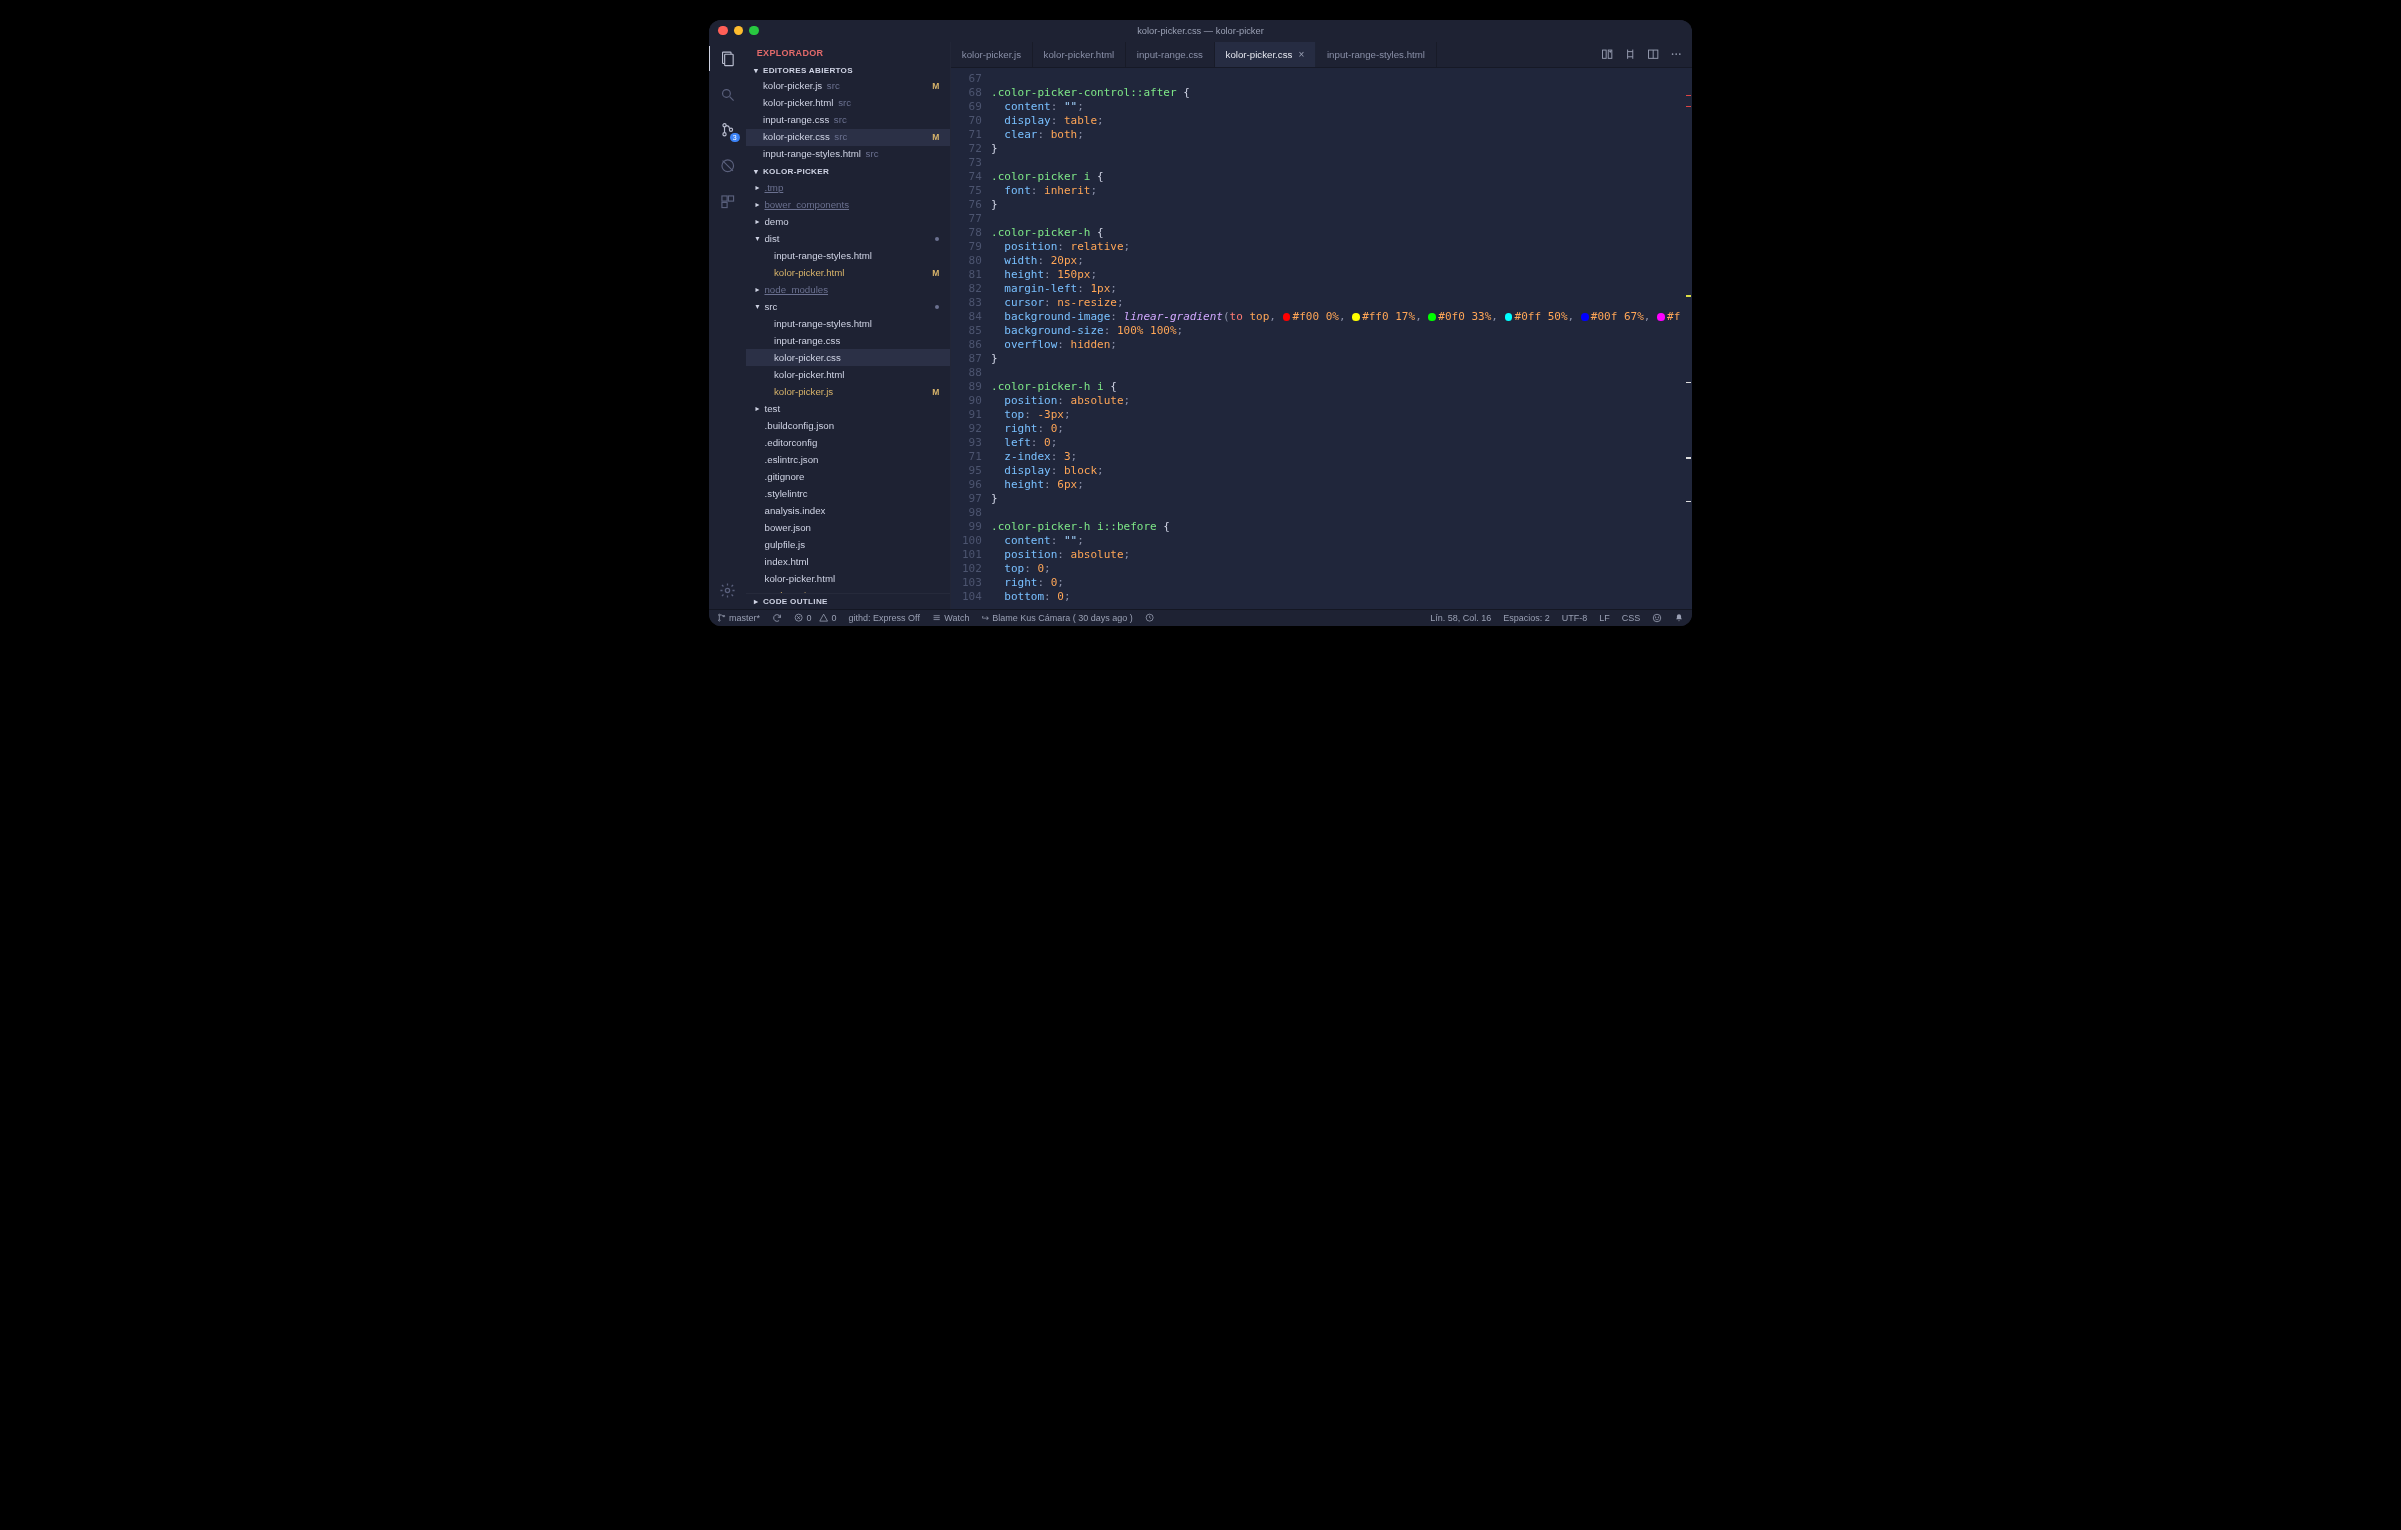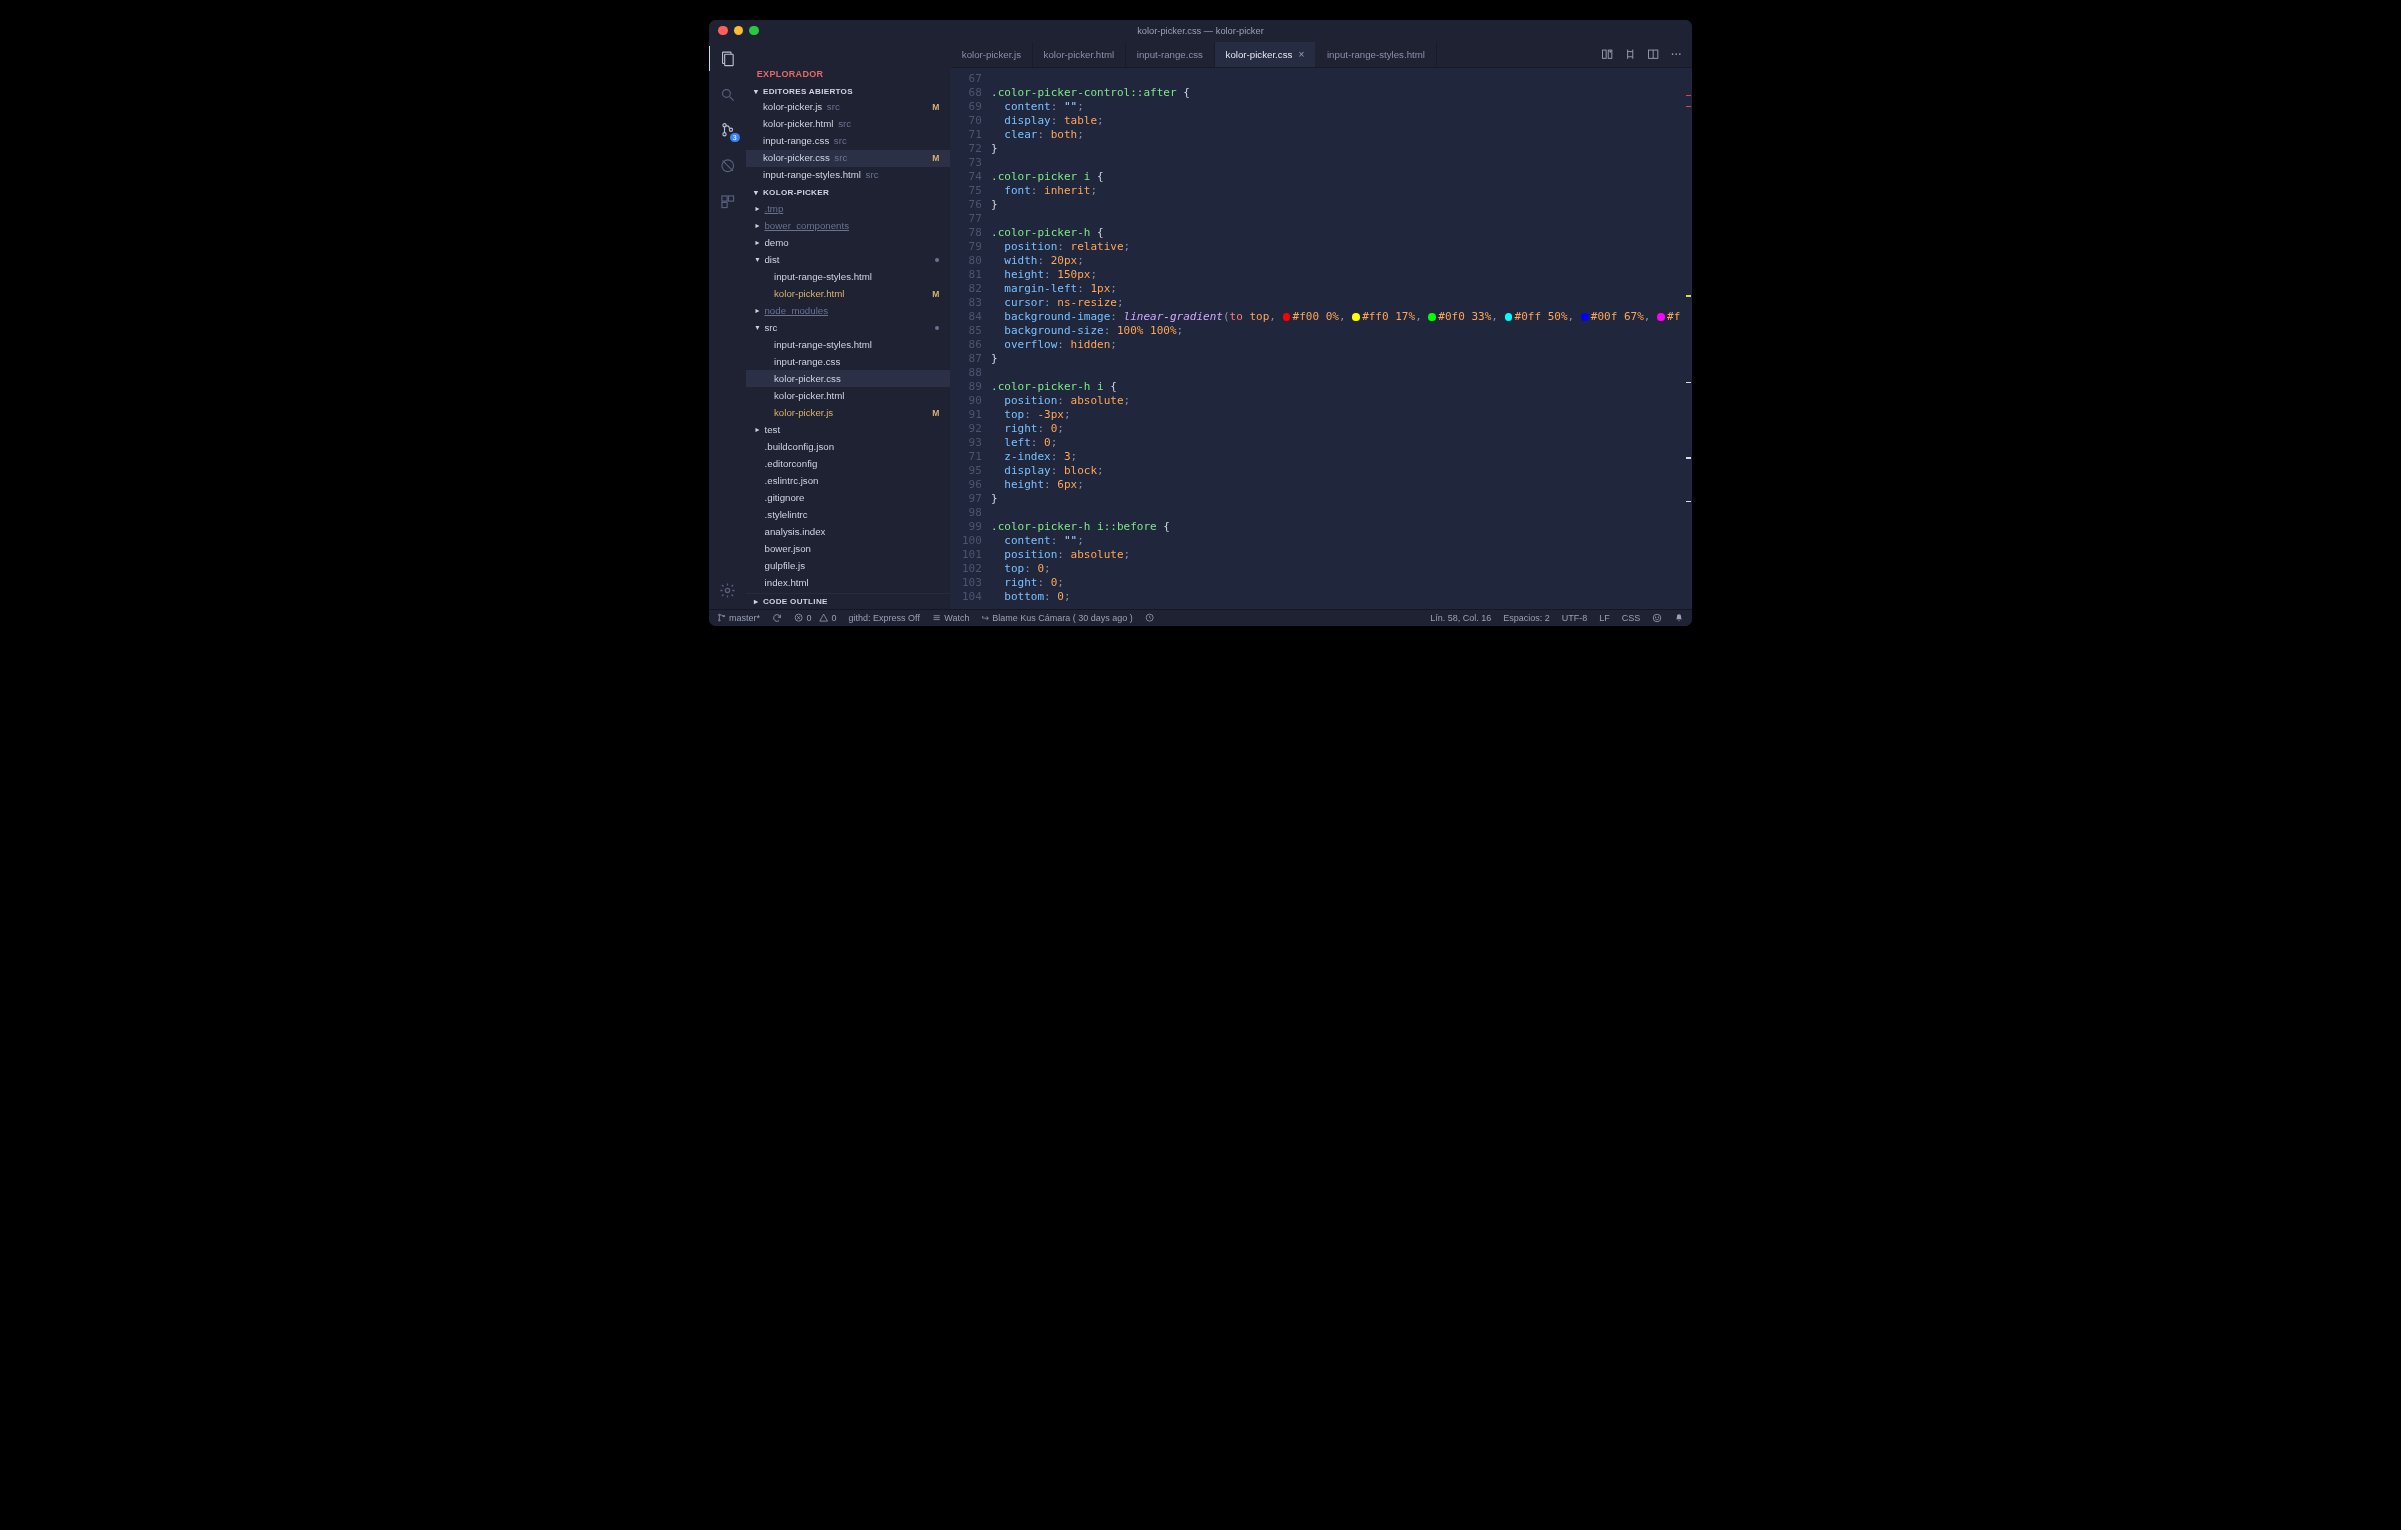--- a/index.html
+++ b/index.html
@@ -1,36 +1,36 @@
 <!DOCTYPE html>
 <html style="font-size:12.4px"><head>
 <meta charset="utf-8">
 <style>
   * { margin: 0; padding: 0; box-sizing: border-box; }
   html, body { width: 100%; height: 100%; background: #000; font-family: -apple-system, BlinkMacSystemFont, "Segoe UI", sans-serif; overflow: hidden; }
   .screen { position: absolute; inset: 0; display: flex; align-items: flex-start; justify-content: center; }
-  .window { width: 983px; height: 606px; margin-top: 20px; background: #1e2233; border-radius: 7px; display: flex; flex-direction: column; overflow: hidden; box-shadow: 0 7.7px 31px rgba(0,0,0,.5); }
+  .window { width: 983px; height: 606px; margin-top: 20px; background: #1e2233; border-radius: 12px; display: flex; flex-direction: column; overflow: hidden; box-shadow: 0 7.7px 31px rgba(0,0,0,.5); }
 
   .titlebar { height: 21.7px; display: flex; align-items: center; position: relative; background: #1e2233; }
   .traffic { display: flex; gap: 6.2px; margin-left: 9.3px; }
   .tl { width: 9.3px; height: 9.3px; border-radius: 50%; }
   .tl.red { background: #ff5f57; }
   .tl.yellow { background: #febc2e; }
   .tl.green { background: #28c840; }
   .titlebar .title { position: absolute; left: 0; right: 0; text-align: center; color: #9aa0b4; font-size: 9.3px; }
 
   .body { flex: 1; display: flex; min-height: 0; }
   .activitybar { width: 37px; background: #1e2233; display: flex; flex-direction: column; align-items: center; padding-top: 6.2px; gap: 14px; }
   .activitybar .act { width: 21.7px; height: 21.7px; display: flex; align-items: center; justify-content: center; color: #b9bdcf; position: relative; cursor: pointer; }
   .activitybar .act.dim { color: #5a607c; }
   .activitybar .act.active::before { content: ""; position: absolute; left: -7.7px; top: -1.5px; bottom: -1.5px; width: 1.5px; background: #cfd3e4; }
   .badge { position: absolute; bottom: -1.5px; right: -1.5px; background: #3b82f6; color: #fff; font-size: 7px; border-radius: 6.2px; padding: 0 3.1px; line-height: 9.3px; }
   .activitybar .spacer { flex: 1; }
 
-  .sidebar { width: 205px; background: #1e2233; color: #cfd3e4; font-size: 9.7px; display: flex; flex-direction: column; border-right: 0.8px solid rgba(255,255,255,.02); margin-top: 21px; }
+  .sidebar { width: 205px; background: #1e2233; color: #cfd3e4; font-size: 9.7px; display: flex; flex-direction: column; border-right: 0.8px solid rgba(255,255,255,.02); }
   .sidebar-title { color: #e26a6a; font-weight: 600; letter-spacing: 0.3px; padding: 6.2px 10.8px 4.6px; font-size: 9px; }
   .section-hdr { display: flex; align-items: center; gap: 3.1px; padding: 3.1px 6.2px; color: #cfd3e4; font-weight: 700; font-size: 8.1px; letter-spacing: 0.3px; text-transform: uppercase; cursor: pointer; }
   .section-hdr .chev { width: 7.7px; text-align: center; color: #cfd3e4; font-size: 7.7px; }
   .open-editors { padding-bottom: 1.5px; }
   .oe-item, .ft-item { display: flex; align-items: center; gap: 4.6px; padding: 1.5px 6.2px 1.5px 17px; line-height: 14px; cursor: pointer; white-space: nowrap; }
   .oe-item.active, .ft-item.active { background: #2b3046; }
   .oe-item .name, .ft-item .name { color: #cfd3e4; }
   .oe-item .dir, .ft-item .name.dim { color: #6b7190; }
   .status-m { margin-left: auto; margin-right: 4.6px; color: #d7b36a; font-weight: 600; font-size: 8.5px; }
   .folder-row { display: flex; align-items: center; gap: 3.1px; padding: 1.5px 6.2px 1.5px 7.7px; cursor: pointer; line-height: 14px; }

